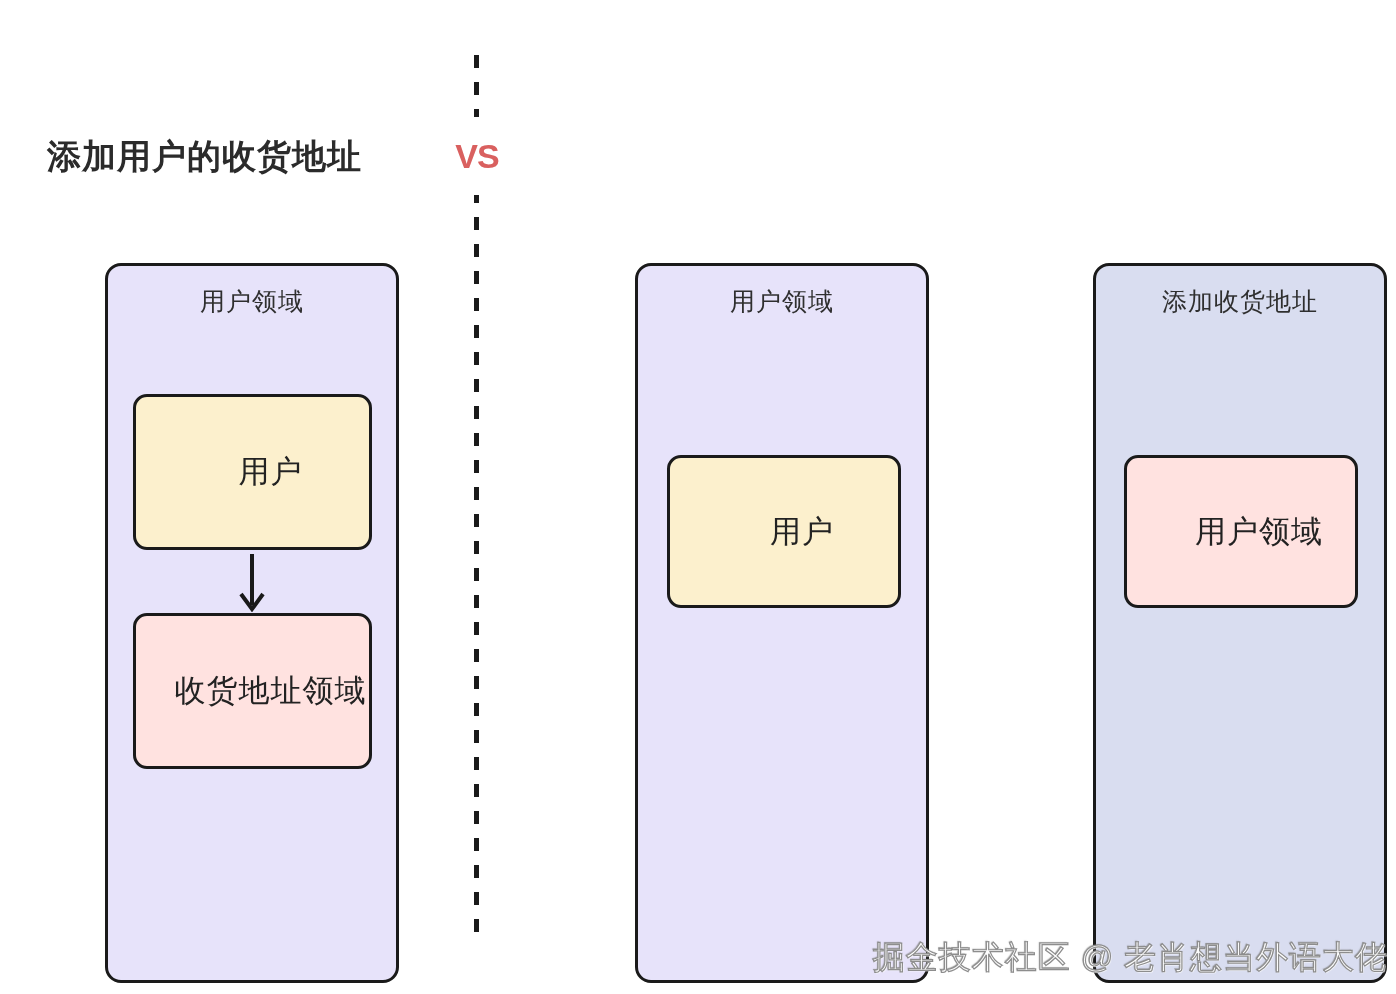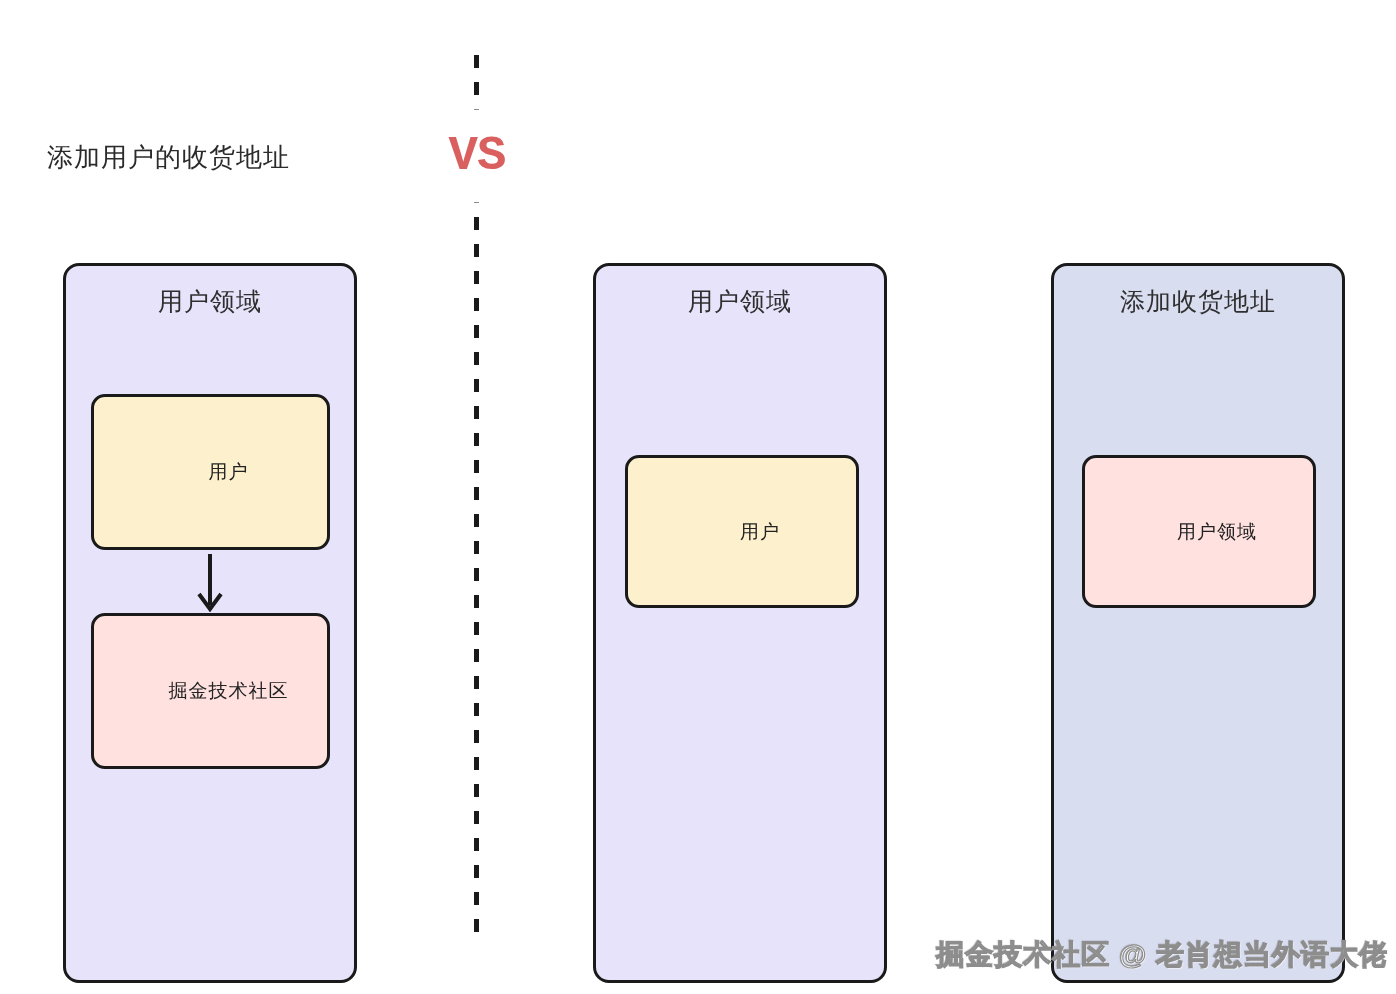--- a/index.html
+++ b/index.html
@@ -37,52 +37,52 @@
       var(--border) 0px, var(--border) 13px,
       transparent 13px, transparent 27px);
     z-index: 1;
   }
 
   
   .title {
     position: absolute;
     top: 157px;
     transform: translateY(-50%);
-    font-size: 26px;
-    font-weight: 400;
+    font-size: 34px;
+    font-weight: 700;
     letter-spacing: 1px;
     color: var(--title-text);
     white-space: nowrap;
   }
   .title-left  { left: 47px; }
   .title-right { left: 626px; }
   .vs-label {
     position: absolute;
     left: 477px;
     top: 156px;
     transform: translate(-50%, -50%);
     background: #ffffff;
     padding: 22px 9px;
-    font-size: 49px;
+    font-size: 34px;
     font-weight: 700;
     letter-spacing: -1px;
     color: var(--vs-red);
     z-index: 2;
     line-height: 1;
-    font-family: Liberation Mono, monospace;
   }
 
   
   .domain-box {
     position: absolute;
     top: 263px;
     width: 294px;
     height: 720px;
     border: 3px solid var(--border);
     border-radius: 16px;
+    margin-left: 42px;
   }
   .domain-left   { left: 63px;   background: var(--user-domain-fill); }
   .domain-middle { left: 593px;  background: var(--user-domain-fill); }
   .domain-right  { left: 1051px; background: var(--address-domain-fill); }
   .domain-label {
     position: absolute;
     top: 19px;
     left: 0;
     width: 100%;
     text-align: center;
@@ -93,21 +93,21 @@
   }
 
   
   .entity-box {
     position: absolute;
     border: 3px solid var(--border);
     border-radius: 14px;
     display: flex;
     align-items: center;
     justify-content: center;
-    font-size: 19px;
+    font-size: 31px;
     letter-spacing: 1px;
     color: #222222;
     padding-left: 36px;
   }
   .entity-yellow { background: var(--user-box-fill); }
   .entity-pink   { background: var(--address-box-fill); }
 
   .left-user-box    { left: 25px; top: 128px; width: 239px; height: 156px; }
   .left-address-box { left: 25px; top: 347px; width: 239px; height: 156px; }
   .mid-user-box     { left: 29px; top: 189px; width: 234px; height: 153px; }
@@ -121,28 +121,27 @@
     width: 28px;
     height: 60px;
     color: var(--border);
   }
 
   
   .watermark {
     position: absolute;
     right: 8px;
     top: 936px;
-    font-size: 28px;
+    font-size: 32px;
     letter-spacing: 1px;
     white-space: nowrap;
     color: #fdfdfd;
     -webkit-text-stroke: 1.2px #8d8d8d;
     text-shadow: 1px 1px 1px rgba(255,255,255,0.9), -1px -1px 1px rgba(110,110,110,0.55);
     z-index: 3;
-    font-weight: bold;
   }
 </style>
 </head>
 <body>
 
 <div class="stage">
 
   <div class="divider"></div>
 
   <div class="title title-left">添加用户的收货地址</div>
@@ -153,21 +152,21 @@
   <div class="domain-box domain-left">
     <div class="domain-label">用户领域</div>
 
     <div class="entity-box entity-yellow left-user-box">用户</div>
 
     <svg class="arrow" viewBox="0 0 28 60" aria-hidden="true">
       <line x1="14" y1="2" x2="14" y2="53" stroke="currentColor" stroke-width="4"></line>
       <path d="M3 42 L14 57 L25 42" fill="none" stroke="currentColor" stroke-width="4"></path>
     </svg>
 
-    <div class="entity-box entity-pink left-address-box">掘金技术社区</div>
+    <div class="entity-box entity-pink left-address-box">收货地址领域</div>
   </div>
 
   <div class="domain-box domain-middle">
     <div class="domain-label">用户领域</div>
 
     <div class="entity-box entity-yellow mid-user-box">用户</div>
   </div>
 
   <div class="domain-box domain-right">
     <div class="domain-label">添加收货地址</div>

